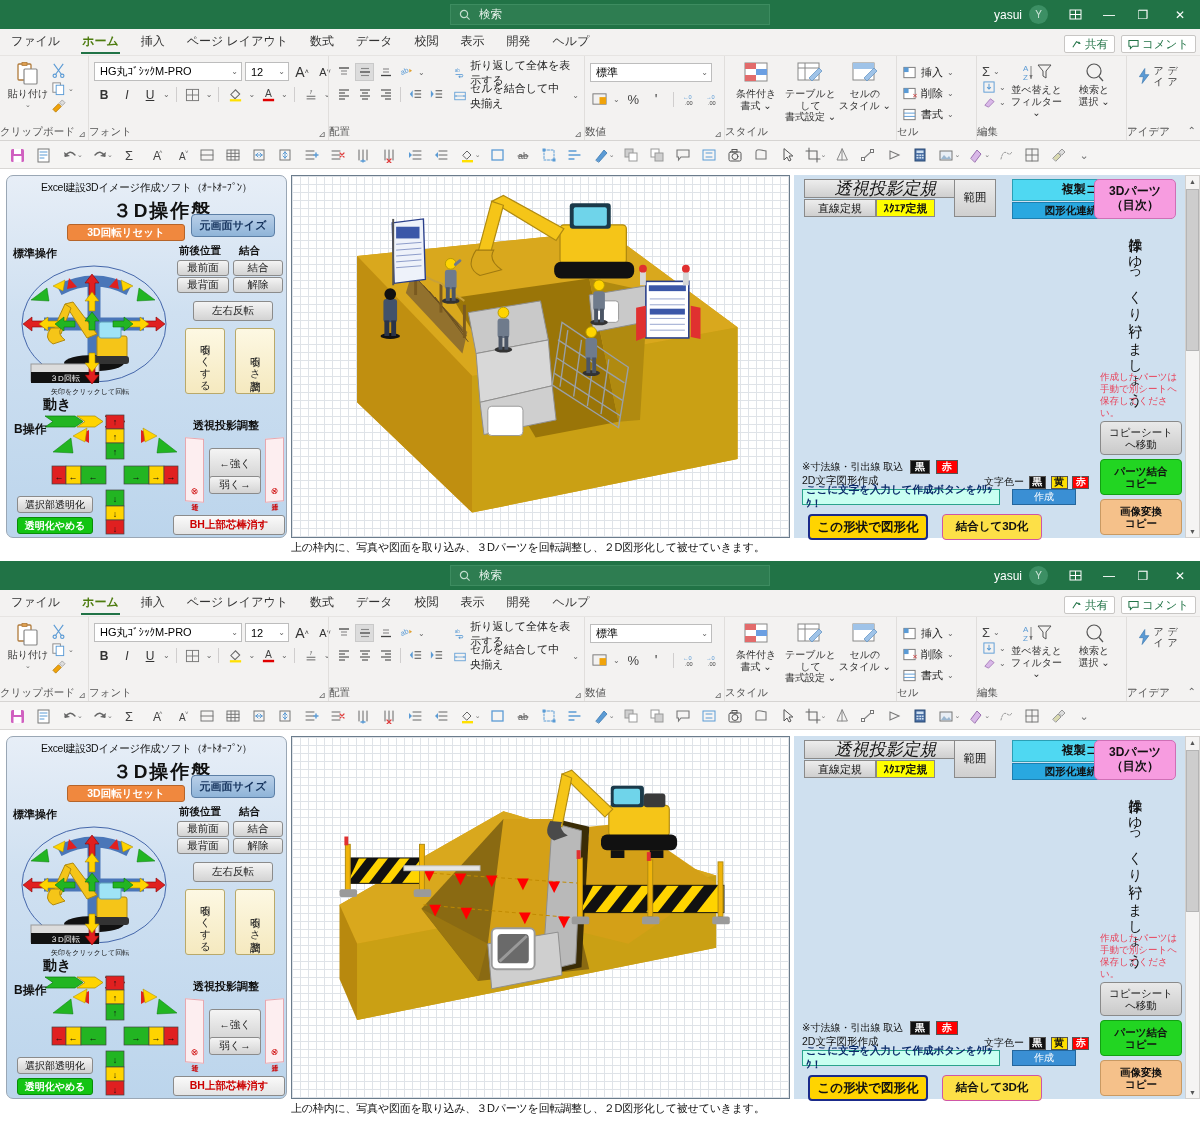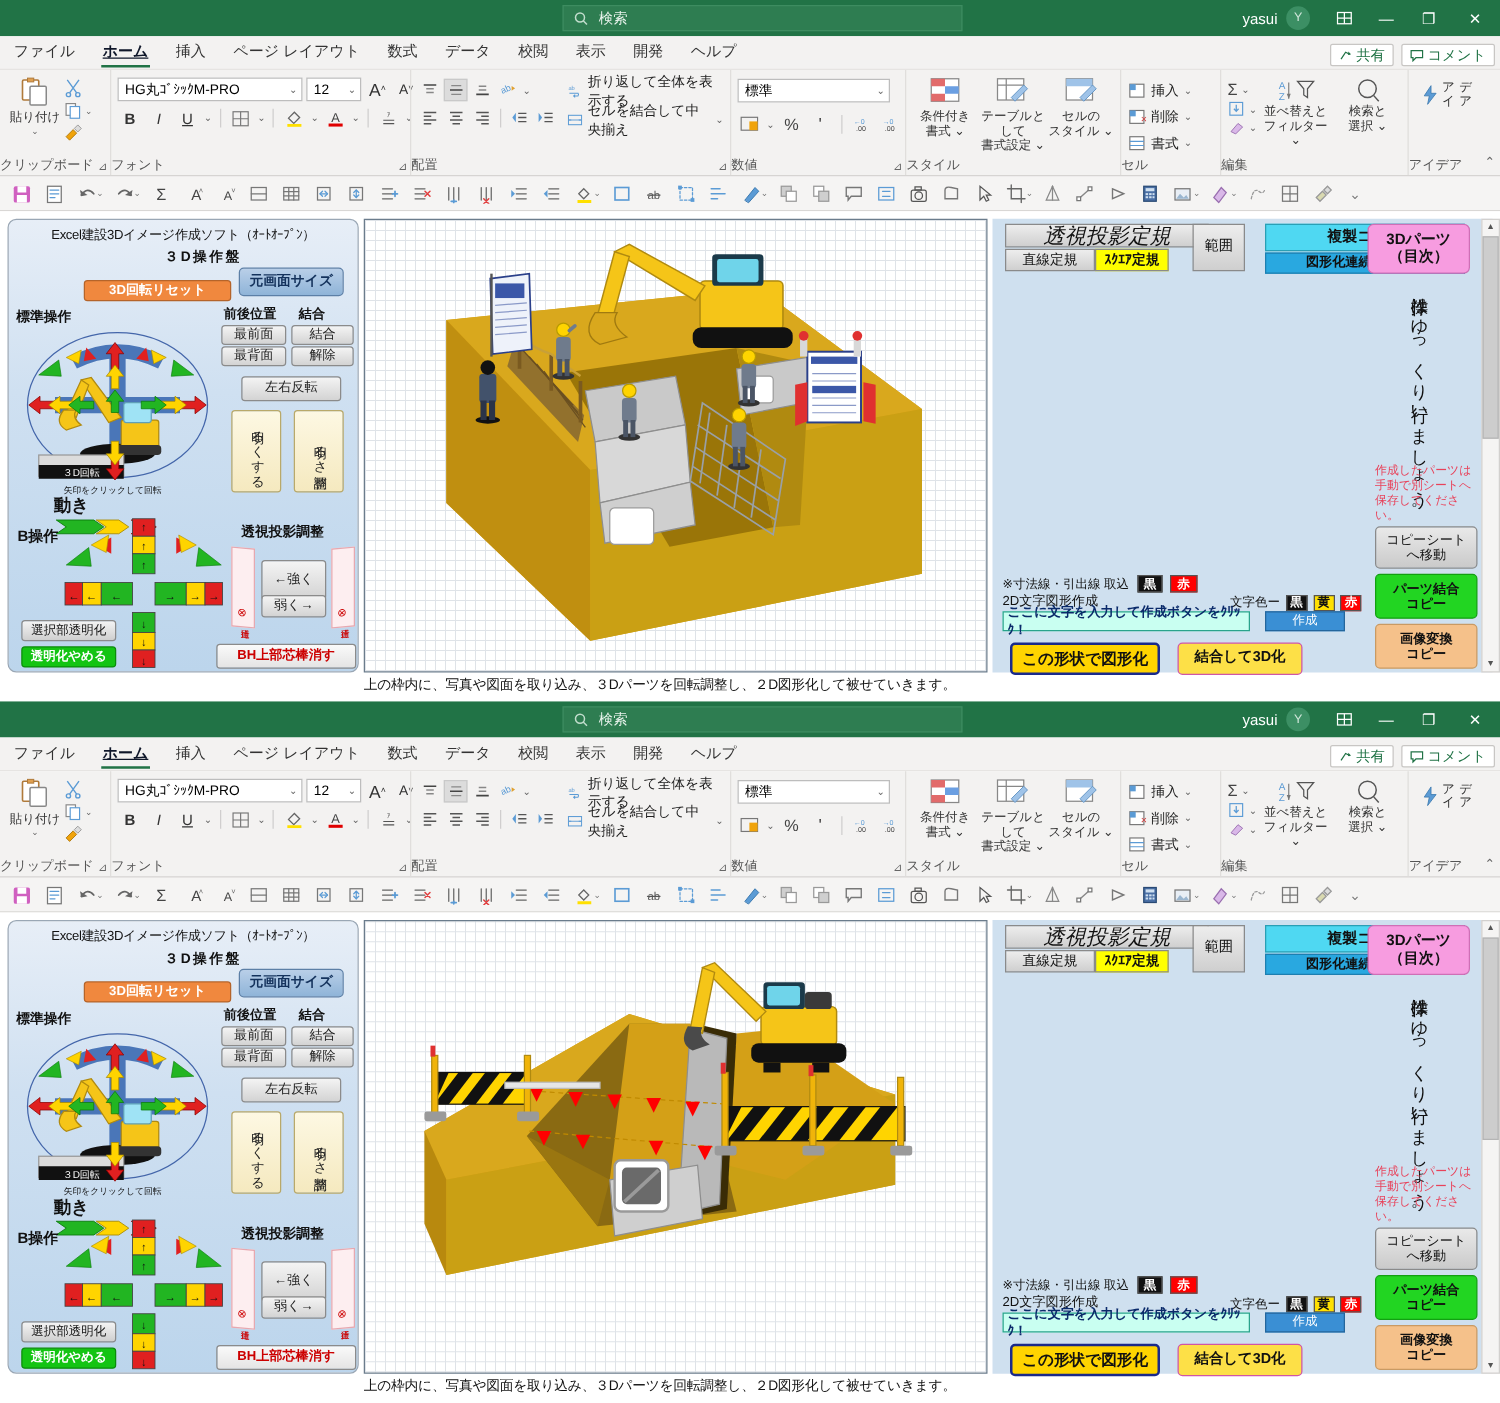--- a/index.html
+++ b/index.html
@@ -20,21 +20,21 @@
   .searchbox span{color:#e8f3ec;font-size:11.5px;margin-left:8px;}
   .tb-right{position:absolute;right:0;top:0;height:29px;display:flex;align-items:center;}
   .user-name{color:#fff;font-size:12px;margin-right:7px;}
   .avatar{width:19px;height:19px;border-radius:50%;background:#3c8f64;color:#cfe6da;font-size:10px;display:flex;align-items:center;justify-content:center;margin-right:10px;}
   .winbtn{width:34px;height:29px;display:flex;align-items:center;justify-content:center;color:#fff;font-size:12px;}
   .winbtn.close{width:40px;}
 
   
   .ribbon-tabs{height:26px;background:#f3f2f1;display:flex;align-items:flex-end;position:relative;border-bottom:1px solid #e6e4e2;}
   .rtab{font-size:12px;color:#333;padding:3px 11px 5px;white-space:nowrap;position:relative;}
-  .rtab.active{color:#0f172a;font-weight:600;text-decoration:underline;}
+  .rtab.active{color:#4d7c0f;font-weight:600;}
   .rtab.active::after{content:"";position:absolute;left:10px;right:10px;bottom:1px;height:2px;background:#217346;}
   .tabs-right{position:absolute;right:4px;bottom:2px;display:flex;gap:6px;}
   .pillbtn{display:flex;align-items:center;gap:3px;border:1px solid #c8c6c4;border-radius:2px;background:#fff;padding:1px 6px;font-size:11.5px;color:#217346;height:18px;box-sizing:border-box;}
 
   
   .ribbon{height:84px;background:#f3f2f1;display:flex;border-bottom:1px solid #d6d4d2;position:relative;}
   .rgroup{position:relative;display:flex;flex-direction:column;padding:3px 5px 0;box-sizing:border-box;}
   .rgroup + .rgroup{border-left:1px solid #e0dedc;}
   .rglabel{position:absolute;bottom:1px;left:0;right:0;font-size:10.5px;color:#555;}
   .rgbody{flex:1;display:flex;align-items:flex-start;}
@@ -70,21 +70,21 @@
   
   .qat{height:27px;background:#f5f4f3;border-bottom:1px solid #d9d7d5;display:flex;align-items:center;padding-left:4px;gap:0px;}
   .qbtn{width:26px;height:24px;display:flex;align-items:center;justify-content:center;}
   .qcar{font-size:7px;color:#777;margin-left:-5px;margin-right:3px;}
 
   
   .workarea{position:relative;height:373px;background:#fff;display:flex;}
   
   .ctrlpanel{width:281px;margin:6px 4px 4px 6px;border:1px solid #9aa7b5;border-radius:7px;background:linear-gradient(180deg,#e7eef7 0%,#cfe0f1 38%,#bcd5ec 100%);position:relative;box-sizing:border-box;overflow:hidden;}
   .cp-title{text-align:center;font-size:10.5px;color:#111;margin-top:5px;letter-spacing:-.3px;}
-  .cp-h1{text-align:center;font-size:11px;font-weight:700;color:#111;letter-spacing:2px;margin-top:3px;padding-left:32px;}
+  .cp-h1{text-align:center;font-size:19px;font-weight:700;color:#111;letter-spacing:2px;margin-top:3px;padding-left:32px;}
   .btn{font-size:10.5px;text-align:center;border-radius:3px;box-sizing:border-box;display:flex;align-items:center;justify-content:center;line-height:1.1;}
   .b-reset{position:absolute;left:60px;top:48px;width:118px;height:17px;background:#f0883e;border:1px solid #b5642a;color:#fff;font-weight:700;}
   .b-orig{position:absolute;left:184px;top:38px;width:84px;height:23px;background:linear-gradient(180deg,#b9cfe8,#8fb4d8);border:1px solid #5c7fa6;border-radius:4px;color:#14325c;font-weight:700;font-size:11px;}
   .lbl-std{position:absolute;left:6px;top:70px;font-size:11px;font-weight:700;color:#111;}
   .lbl-zengo{position:absolute;left:172px;top:68px;font-size:10.5px;font-weight:700;color:#111;}
   .lbl-ketsu{position:absolute;left:232px;top:68px;font-size:10.5px;font-weight:700;color:#111;}
   .g-btn{background:linear-gradient(180deg,#f4f4f4,#d3d3d3);border:1px solid #8b8b8b;color:#222;}
   .b-front{position:absolute;left:170px;top:84px;width:52px;height:16px;}
   .b-back{position:absolute;left:170px;top:101px;width:52px;height:16px;}
   .b-join{position:absolute;left:226px;top:84px;width:50px;height:16px;}

